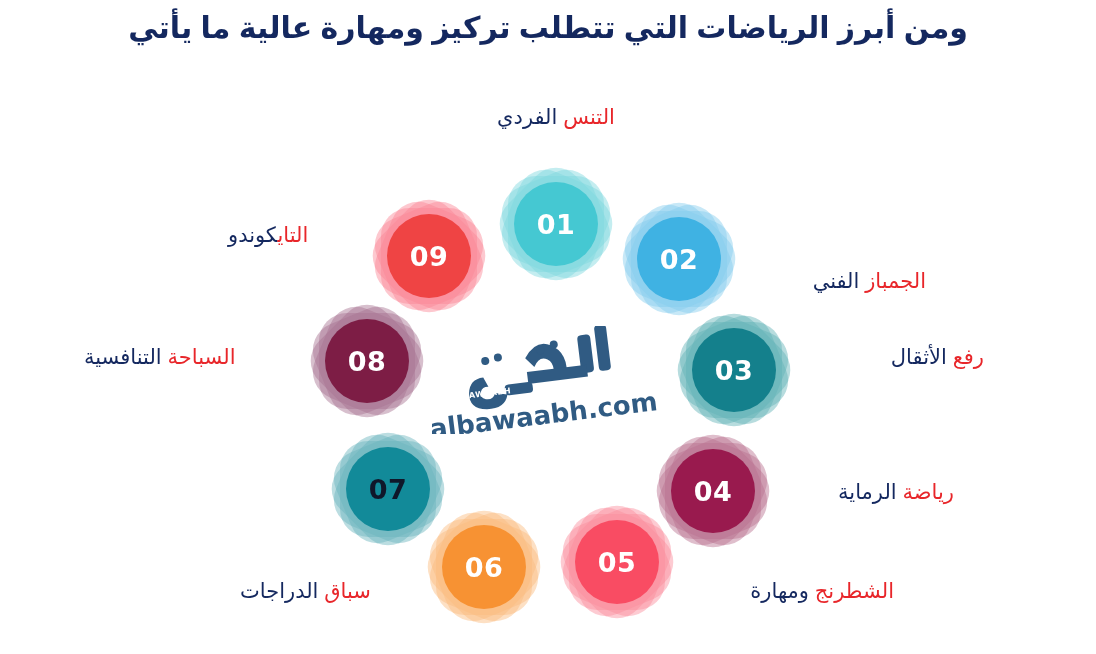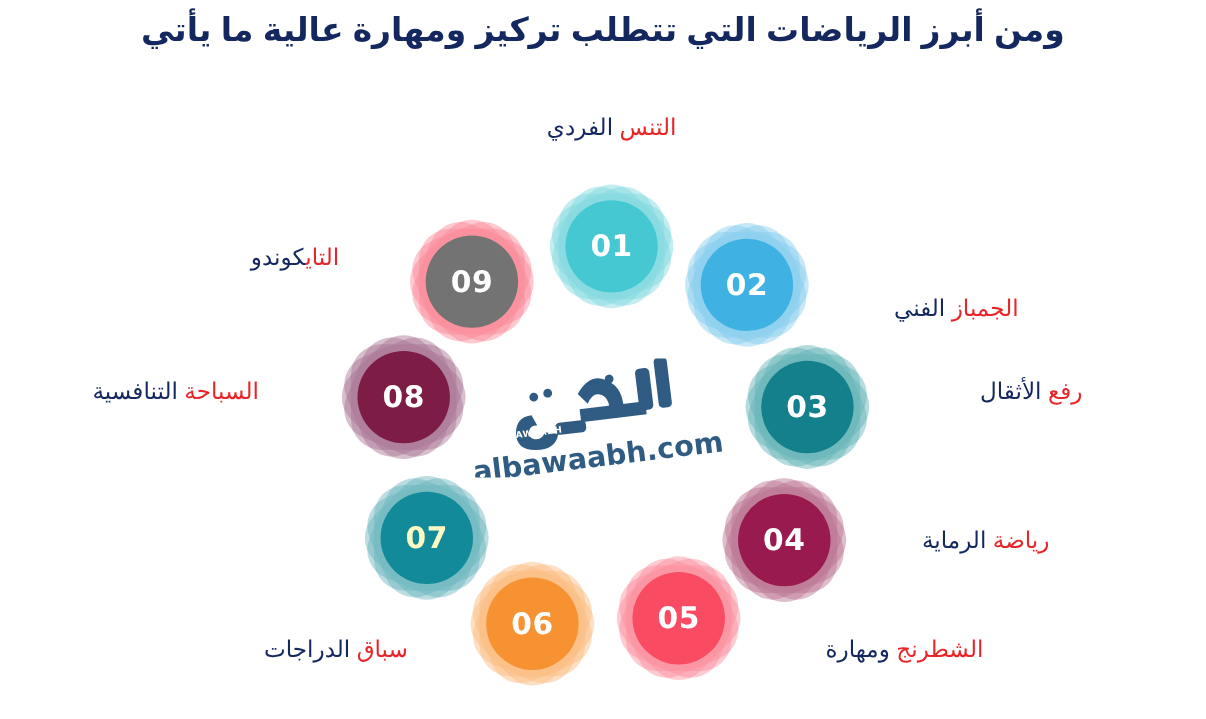--- a/index.html
+++ b/index.html
@@ -185,21 +185,21 @@
   </div>
 
   <div class="badge" id="b6" style="left:388px;top:489px;">
     <div class="petals">
       <div class="petal p1" style="background: rgb(107, 180, 189);"></div>
         <div class="petal p2" style="background: rgb(107, 180, 189);"></div>
       <div class="petal p3" style="background: rgb(107, 180, 189);"></div>
         <div class="petal p4" style="background: rgb(107, 180, 189);"></div>
     </div>
     <div class="core" style="background: rgb(18, 138, 153);">
-      <span class="num" style="color: #fef9c3;">07</span>
+      <span class="num" style="color: #0f172a;">07</span>
     </div>
   </div>
 
   <div class="badge" id="b7" style="left:367px;top:361px;">
     <div class="petals">
       <div class="petal p1" style="background: rgb(168, 115, 146);"></div>
         <div class="petal p2" style="background: rgb(168, 115, 146);"></div>
       <div class="petal p3" style="background: rgb(168, 115, 146);"></div>
         <div class="petal p4" style="background: rgb(168, 115, 146);"></div>
     </div>
@@ -208,21 +208,21 @@
     </div>
   </div>
 
   <div class="badge" id="b8" style="left:429px;top:256px;">
     <div class="petals">
       <div class="petal p1" style="background: rgb(251, 135, 150);"></div>
         <div class="petal p2" style="background: rgb(251, 135, 150);"></div>
       <div class="petal p3" style="background: rgb(251, 135, 150);"></div>
         <div class="petal p4" style="background: rgb(251, 135, 150);"></div>
     </div>
-    <div class="core" style="background: #737373;">
+    <div class="core" style="background: #ef4444;">
       <span class="num" style="color: rgb(255, 255, 255);">09</span>
     </div>
   </div>
 
   <div class="label center" style="left: 396px; top: 104px; width: 320px; color: rgb(20, 40, 95);">
     <span class="hl" style="color: rgb(232, 38, 42);">التنس</span>
     <span>الفردي</span>
   </div>
 
   <div class="label right" style="left: 660px; top: 220px; width: 266px; color: rgb(20, 40, 95); margin-top: 48px;">

